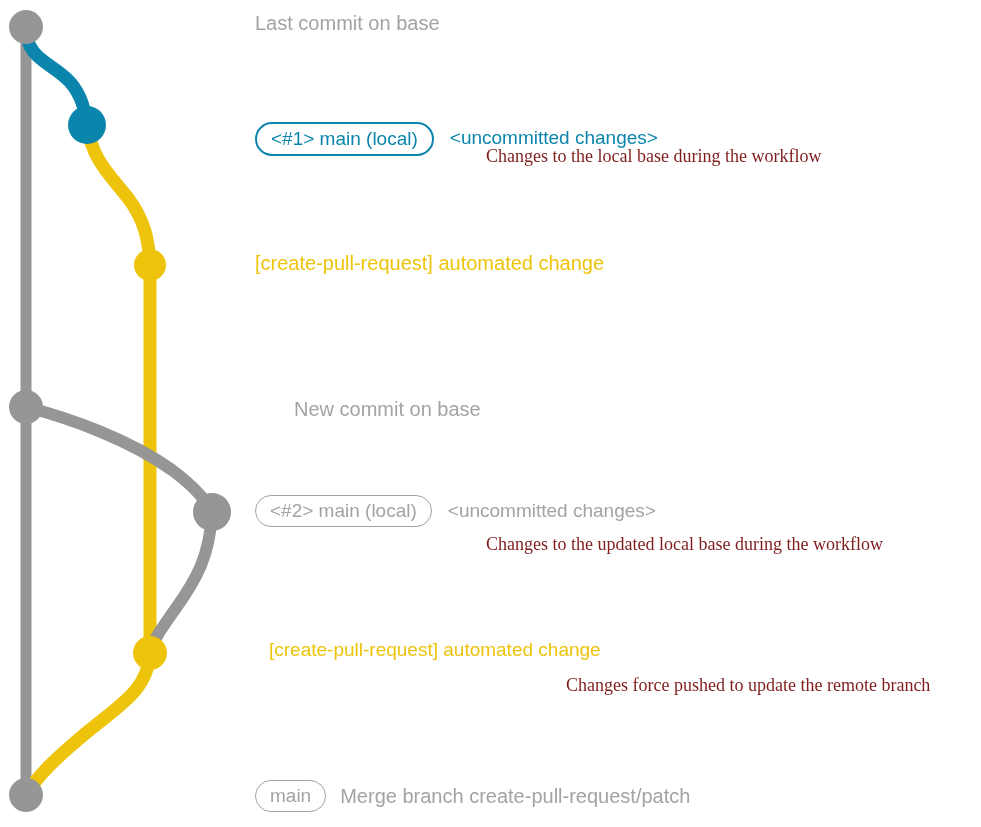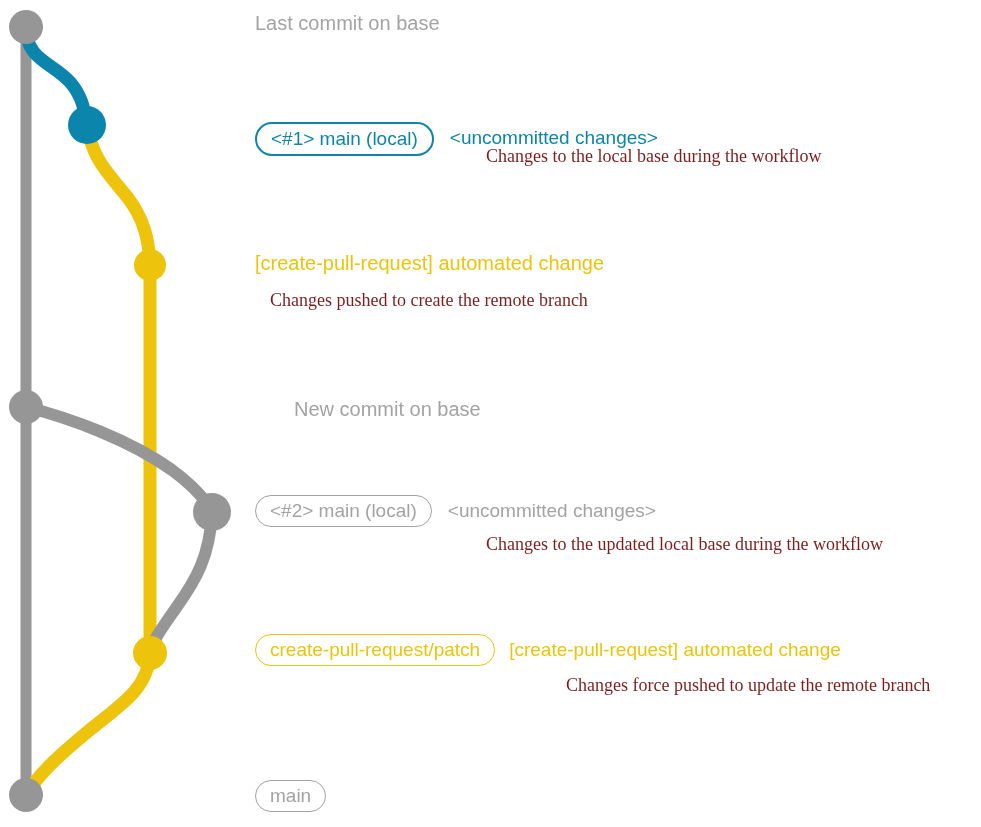--- a/index.html
+++ b/index.html
@@ -110,38 +110,37 @@
   <div class="row" id="row-local-1">
     <span class="badge c-blue">&lt;#1&gt; main (local)</span>
     <span class="gap-md"></span>
     <span class="subject c-blue" style="padding-top:6px;">&lt;uncommitted changes&gt;</span>
   </div>
   <div class="note" id="note-1">Changes to the local base during the workflow</div>
 
   <div class="row" id="row-auto-1">
     <span class="plain c-yellow">[create-pull-request] automated change</span>
   </div>
-  <div class="note" id="note-2">Changes pushed to create the remote branch</div>
 
   <div class="row" id="row-new-commit">
     <span class="plain c-gray">New commit on base</span>
   </div>
 
   <div class="row" id="row-local-2">
     <span class="badge thin c-gray">&lt;#2&gt; main (local)</span>
     <span class="gap-md"></span>
     <span class="subject c-gray" style="padding-top:6px;">&lt;uncommitted changes&gt;</span>
   </div>
   <div class="note" id="note-3">Changes to the updated local base during the workflow</div>
 
   <div class="row" id="row-patch">
-    <span class="badge c-yellow" style="border-width:1.5px;">create-pull-request/patch</span>
     <span class="gap-sm"></span>
     <span class="subject c-yellow" style="padding-top:6px;">[create-pull-request] automated change</span>
   </div>
   <div class="note" id="note-4">Changes force pushed to update the remote branch</div>
 
   <div class="row" id="row-merge">
     <span class="badge thin c-gray">main</span>
     <span class="gap-sm"></span>
+    <span class="subject c-gray" style="padding-top:6px;font-size:20px;">Merge branch create-pull-request/patch</span>
   </div>
 
 </div>
 
 </body></html>

